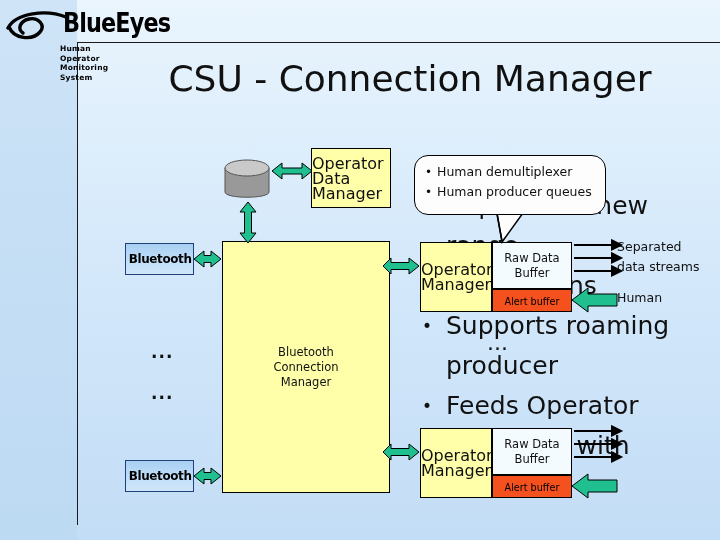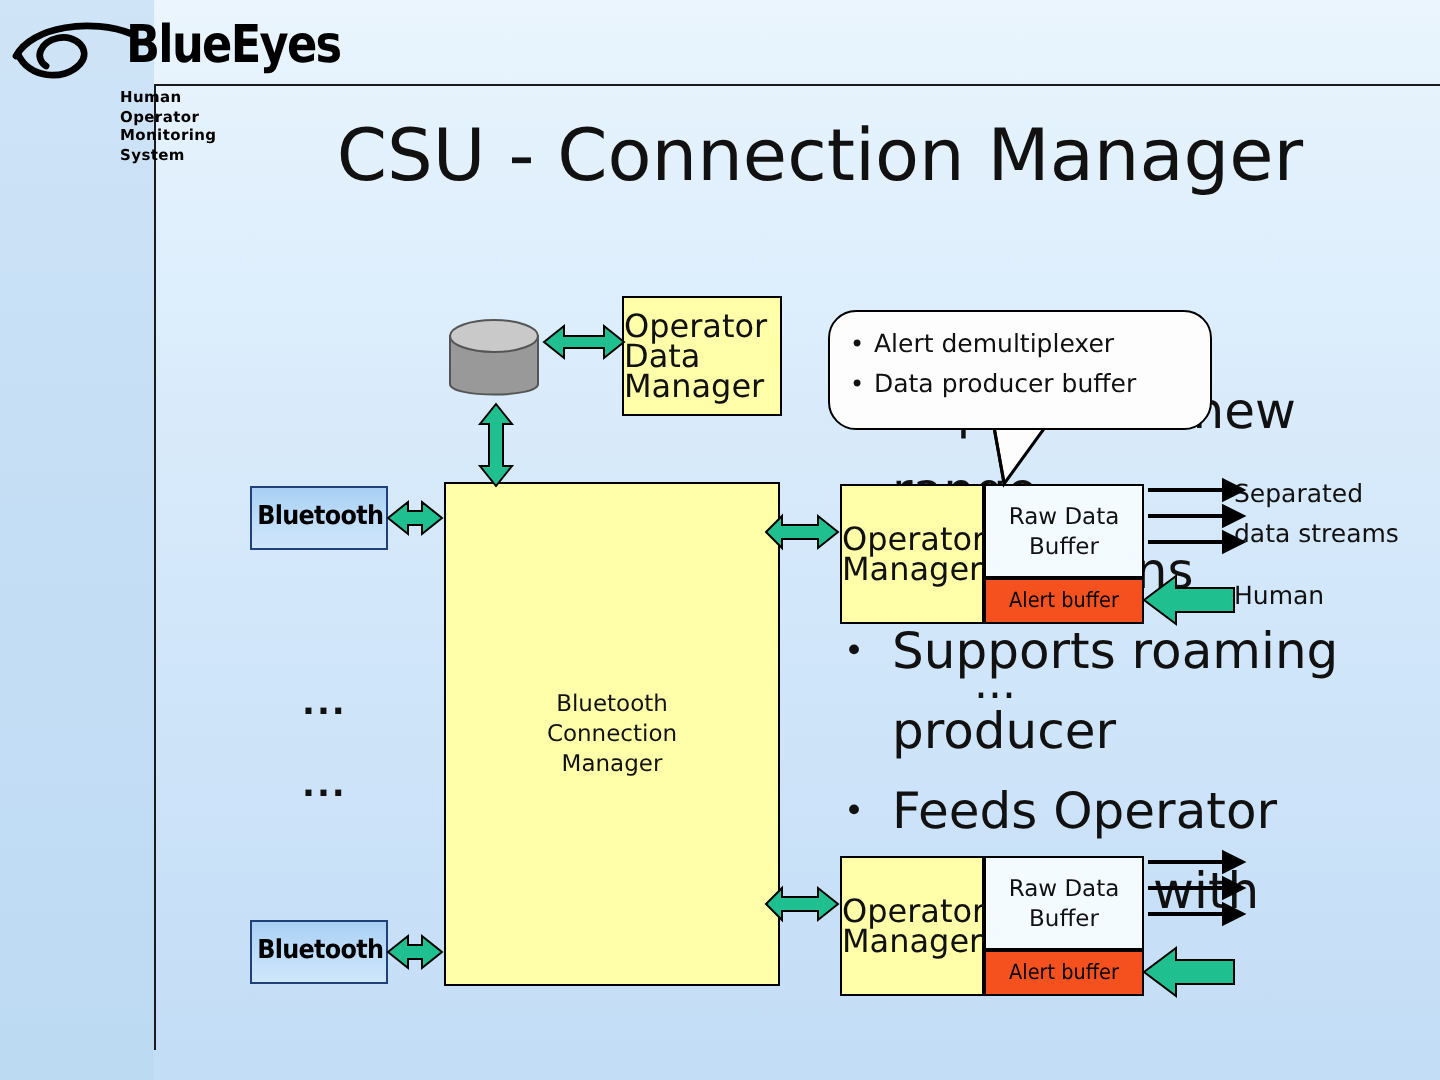--- a/index.html
+++ b/index.html
@@ -263,18 +263,18 @@
     </g>
 
     <g>
       <path d="M497 213 L523 213 L502 242 Z" fill="#fdfdfd" stroke="#000" stroke-width="1.5"></path>
       <line x1="502" y1="241" x2="497" y2="214" stroke="#000" stroke-width="1.5"></line>
     </g>
   </svg>
 
   <div class="callout">
     <ul>
-      <li>Alert demultiplexer</li>
-      <li>Data producer buffer</li>
+      <li>Human demultiplexer</li>
+      <li>Human producer queues</li>
     </ul>
   </div>
 
 </div>
 
 </body></html>

